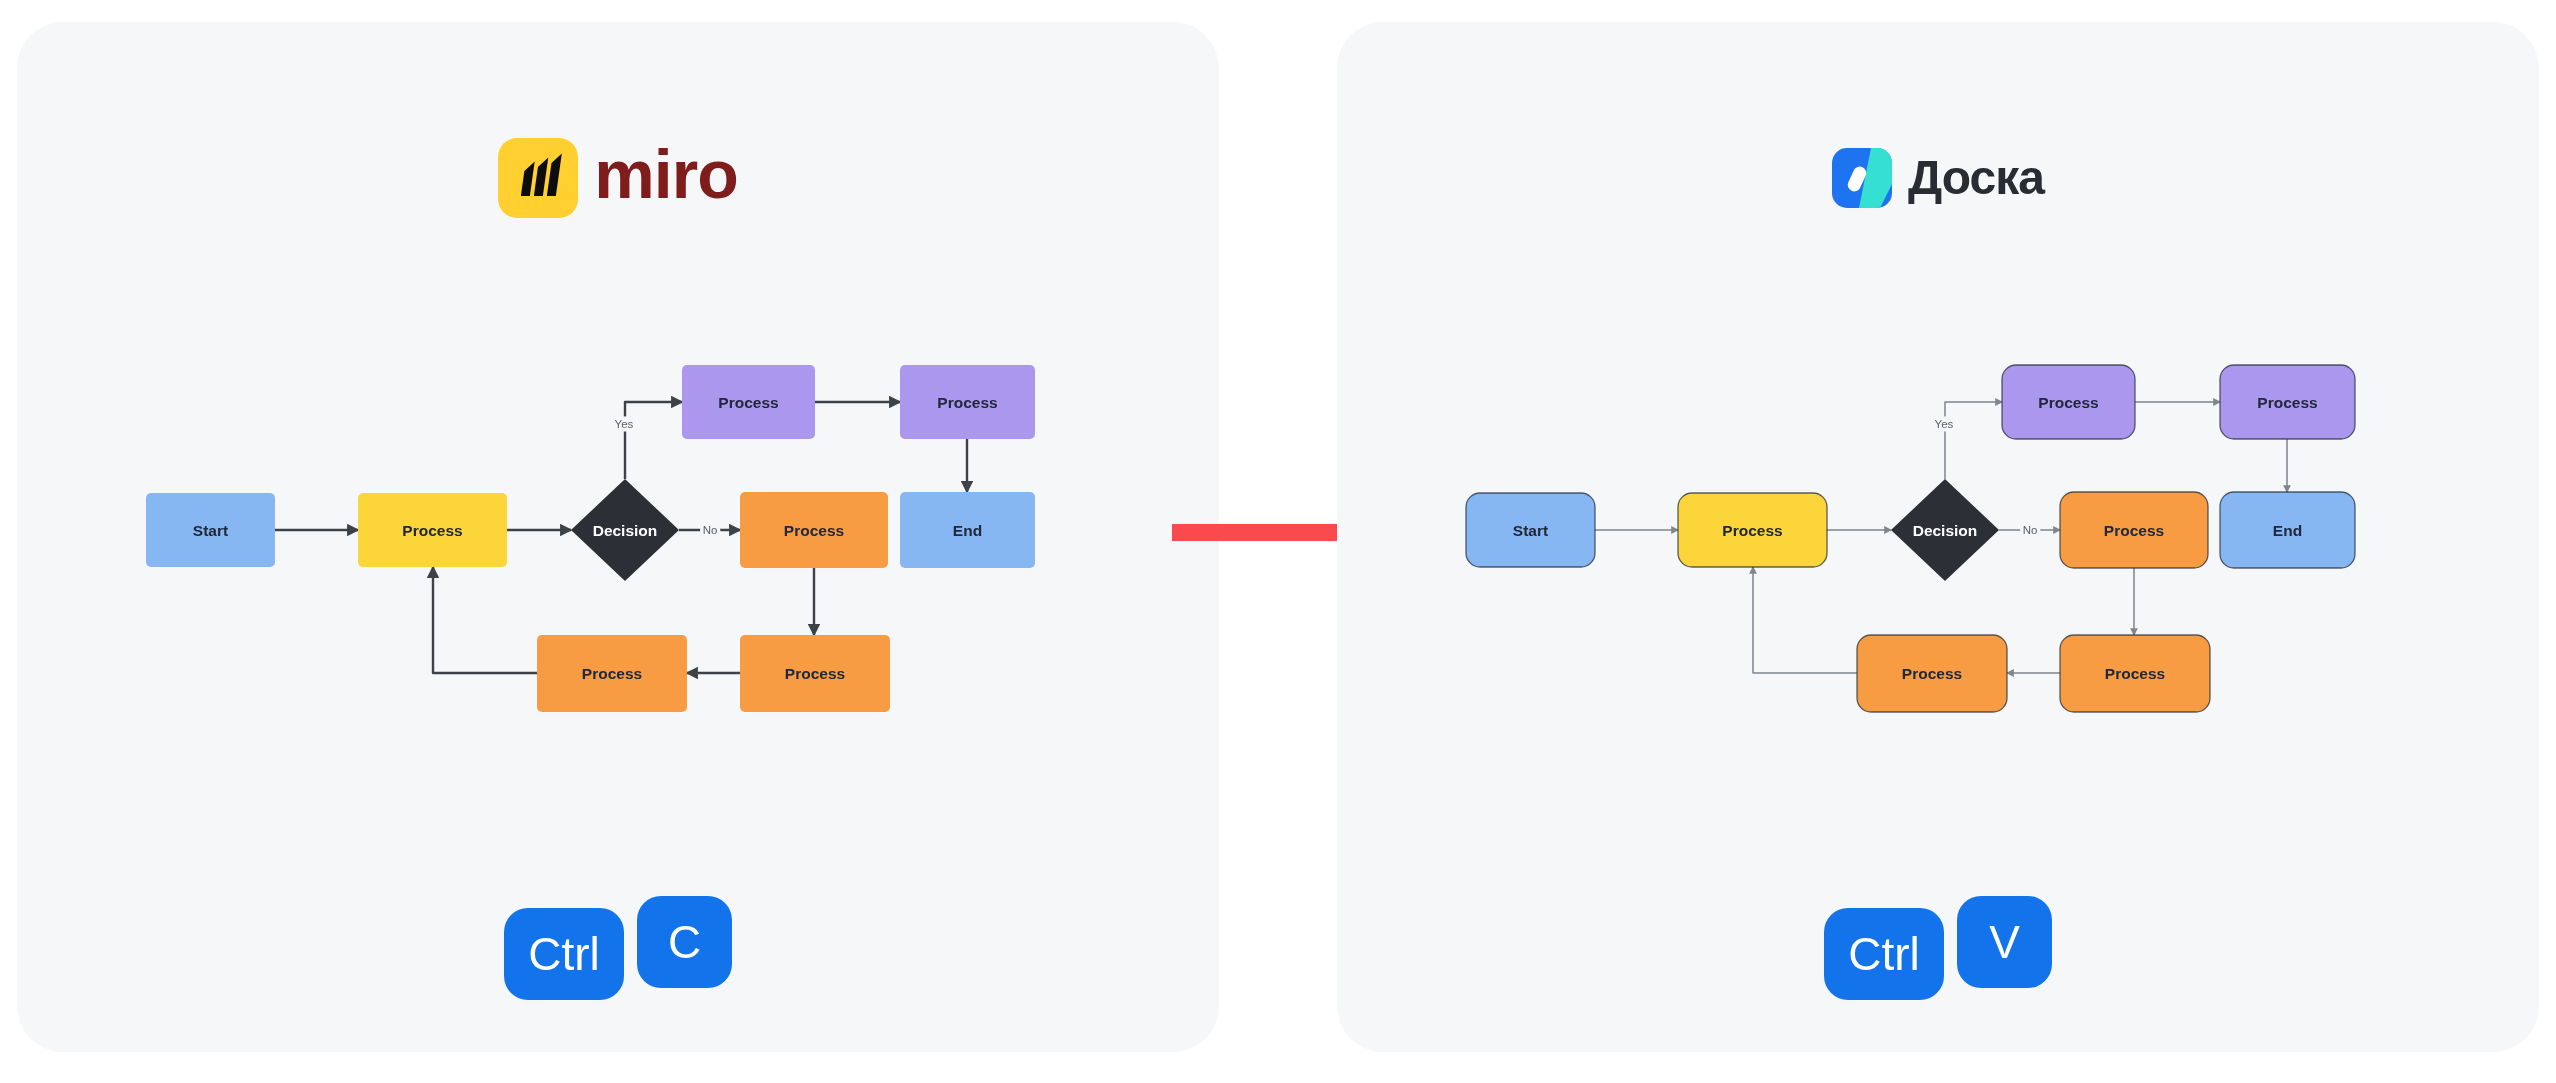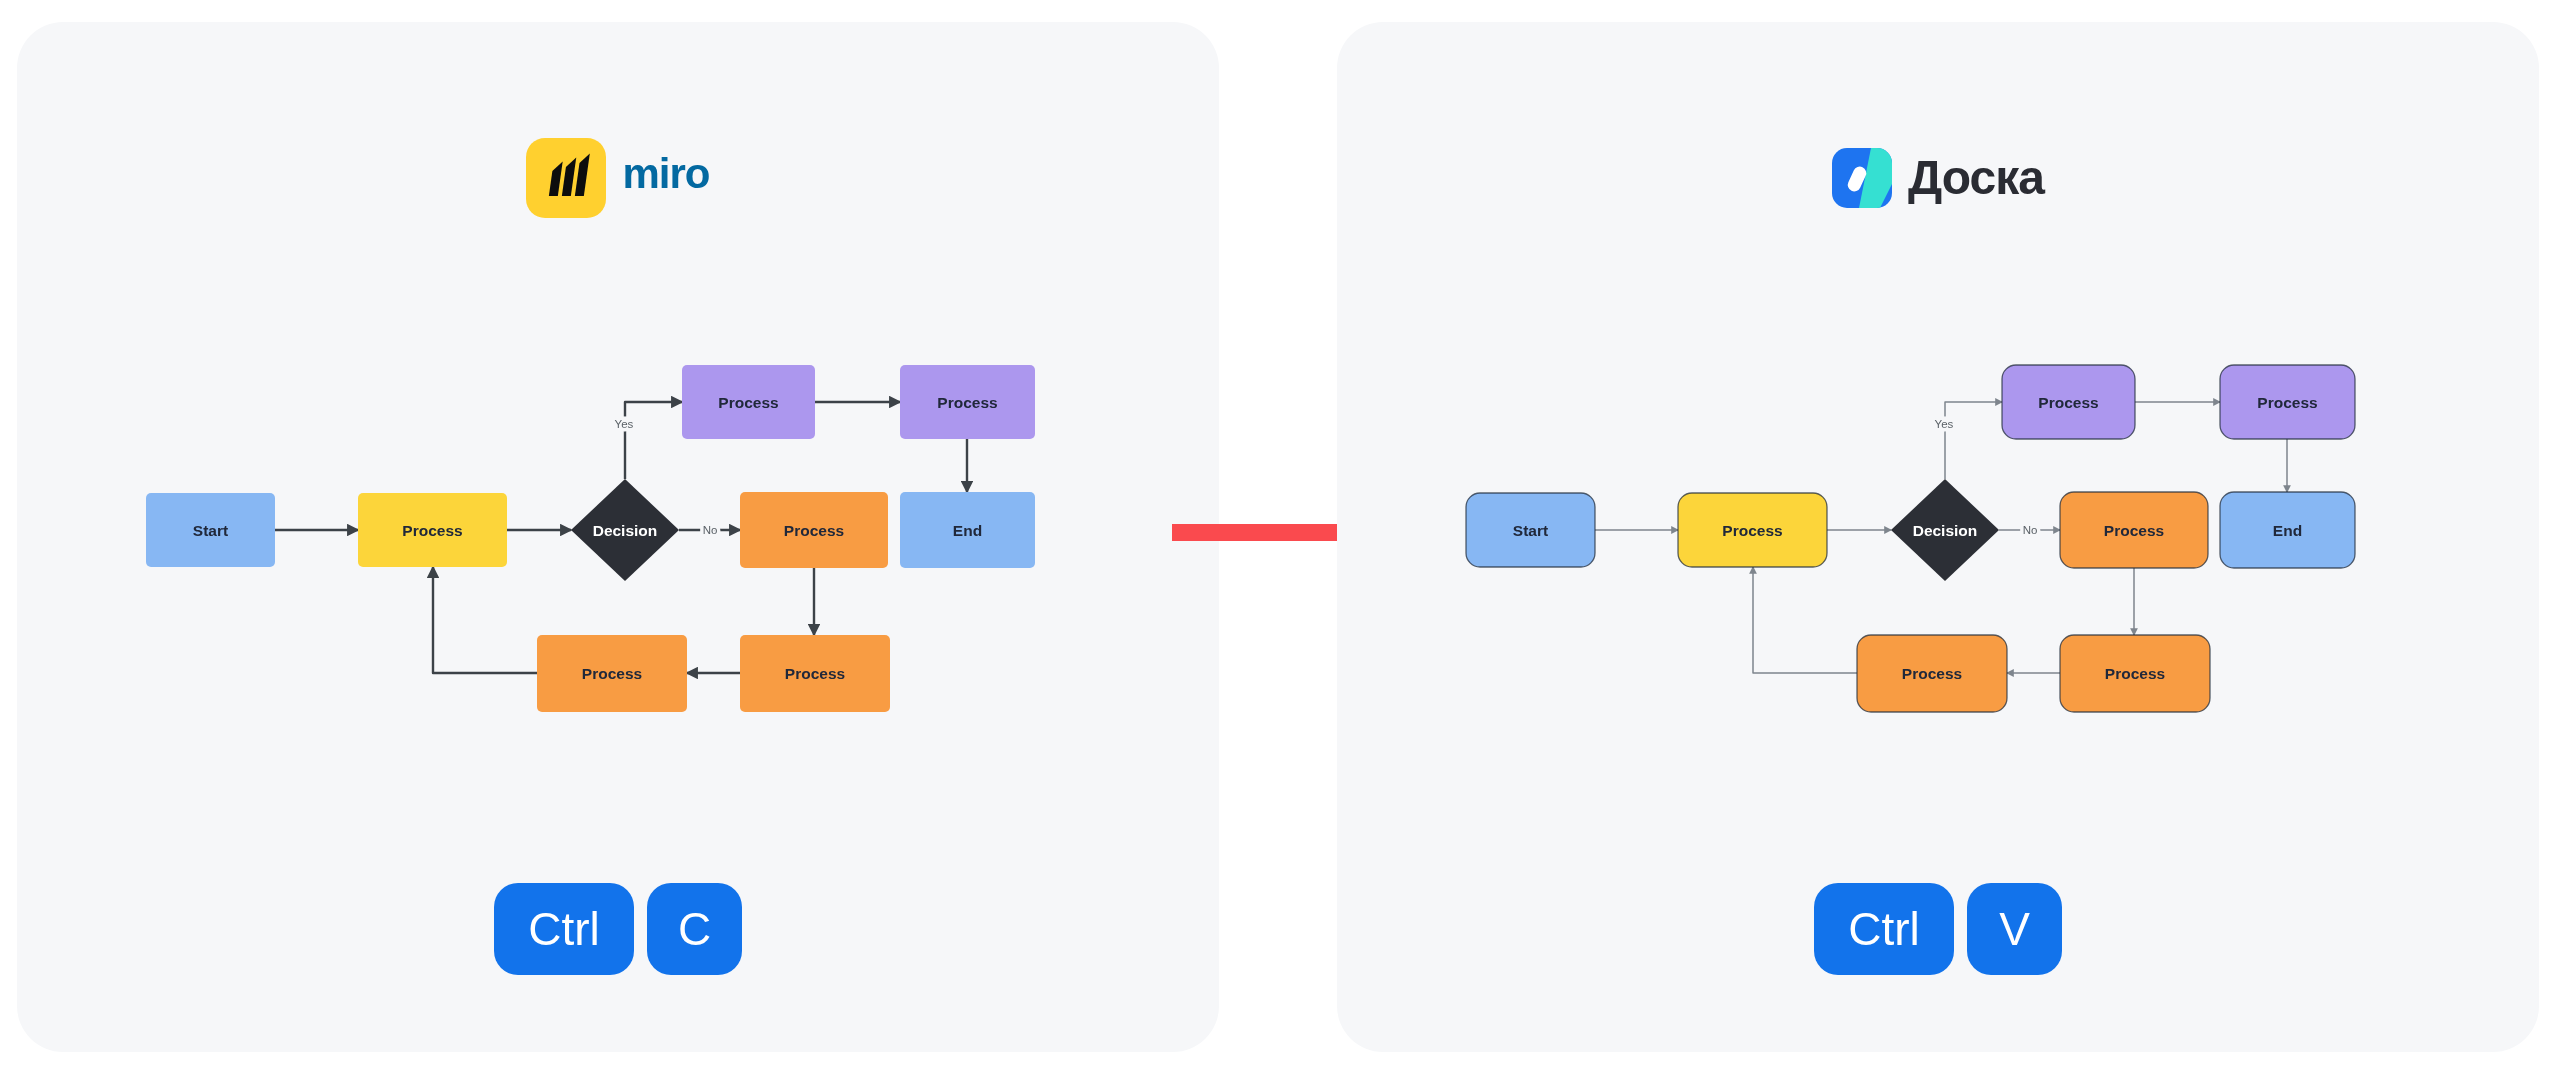--- a/index.html
+++ b/index.html
@@ -9,31 +9,31 @@
 
   .panel { position:absolute; top:22px; width:1202px; height:1030px;
            background:var(--panel-bg,#F6F7F9); border-radius:46px; }
   .panel-left  { left:17px; }
   .panel-right { left:1337px; }
 
   .logo { position:absolute; top:108px; left:0; width:100%; height:96px;
           display:flex; align-items:center; justify-content:center; gap:16px; }
   .logo-icon { display:block; flex:0 0 auto; }
   .wordmark { font-weight:700; color:#101020; letter-spacing:-1px; line-height:1; }
-  .wordmark-miro  { font-size:42px; color:#0369a1; transform:translateY(-4px); }
+  .wordmark-miro  { font-size:68px; color:#7f1d1d; transform:translateY(-4px); }
   .wordmark-doska { font-size:48px; color:#2a2c33; }
 
   .flow { position:absolute; left:0; top:0; width:1202px; height:1030px; }
 
   .keys { position:absolute; top:861px; left:0; width:100%;
           display:flex; align-items:center; justify-content:center; gap:13px; }
   .key { height:92px; border-radius:24px; background:var(--key-bg,#1273EB);
          color:#ffffff; display:flex; align-items:center; justify-content:center;
          font-size:46px; font-weight:500; letter-spacing:0px; }
-  .key-wide   { width:140px; }
+  .key-wide   { width:120px;margin-top:25px; }
   .key-letter { width:95px; }
 
   .transfer-arrow { position:absolute; left:1170px; top:478px; width:246px; height:106px; }
 </style>
 </head>
 <body>
 
 <div class="canvas">
 
   <section class="panel panel-left">

